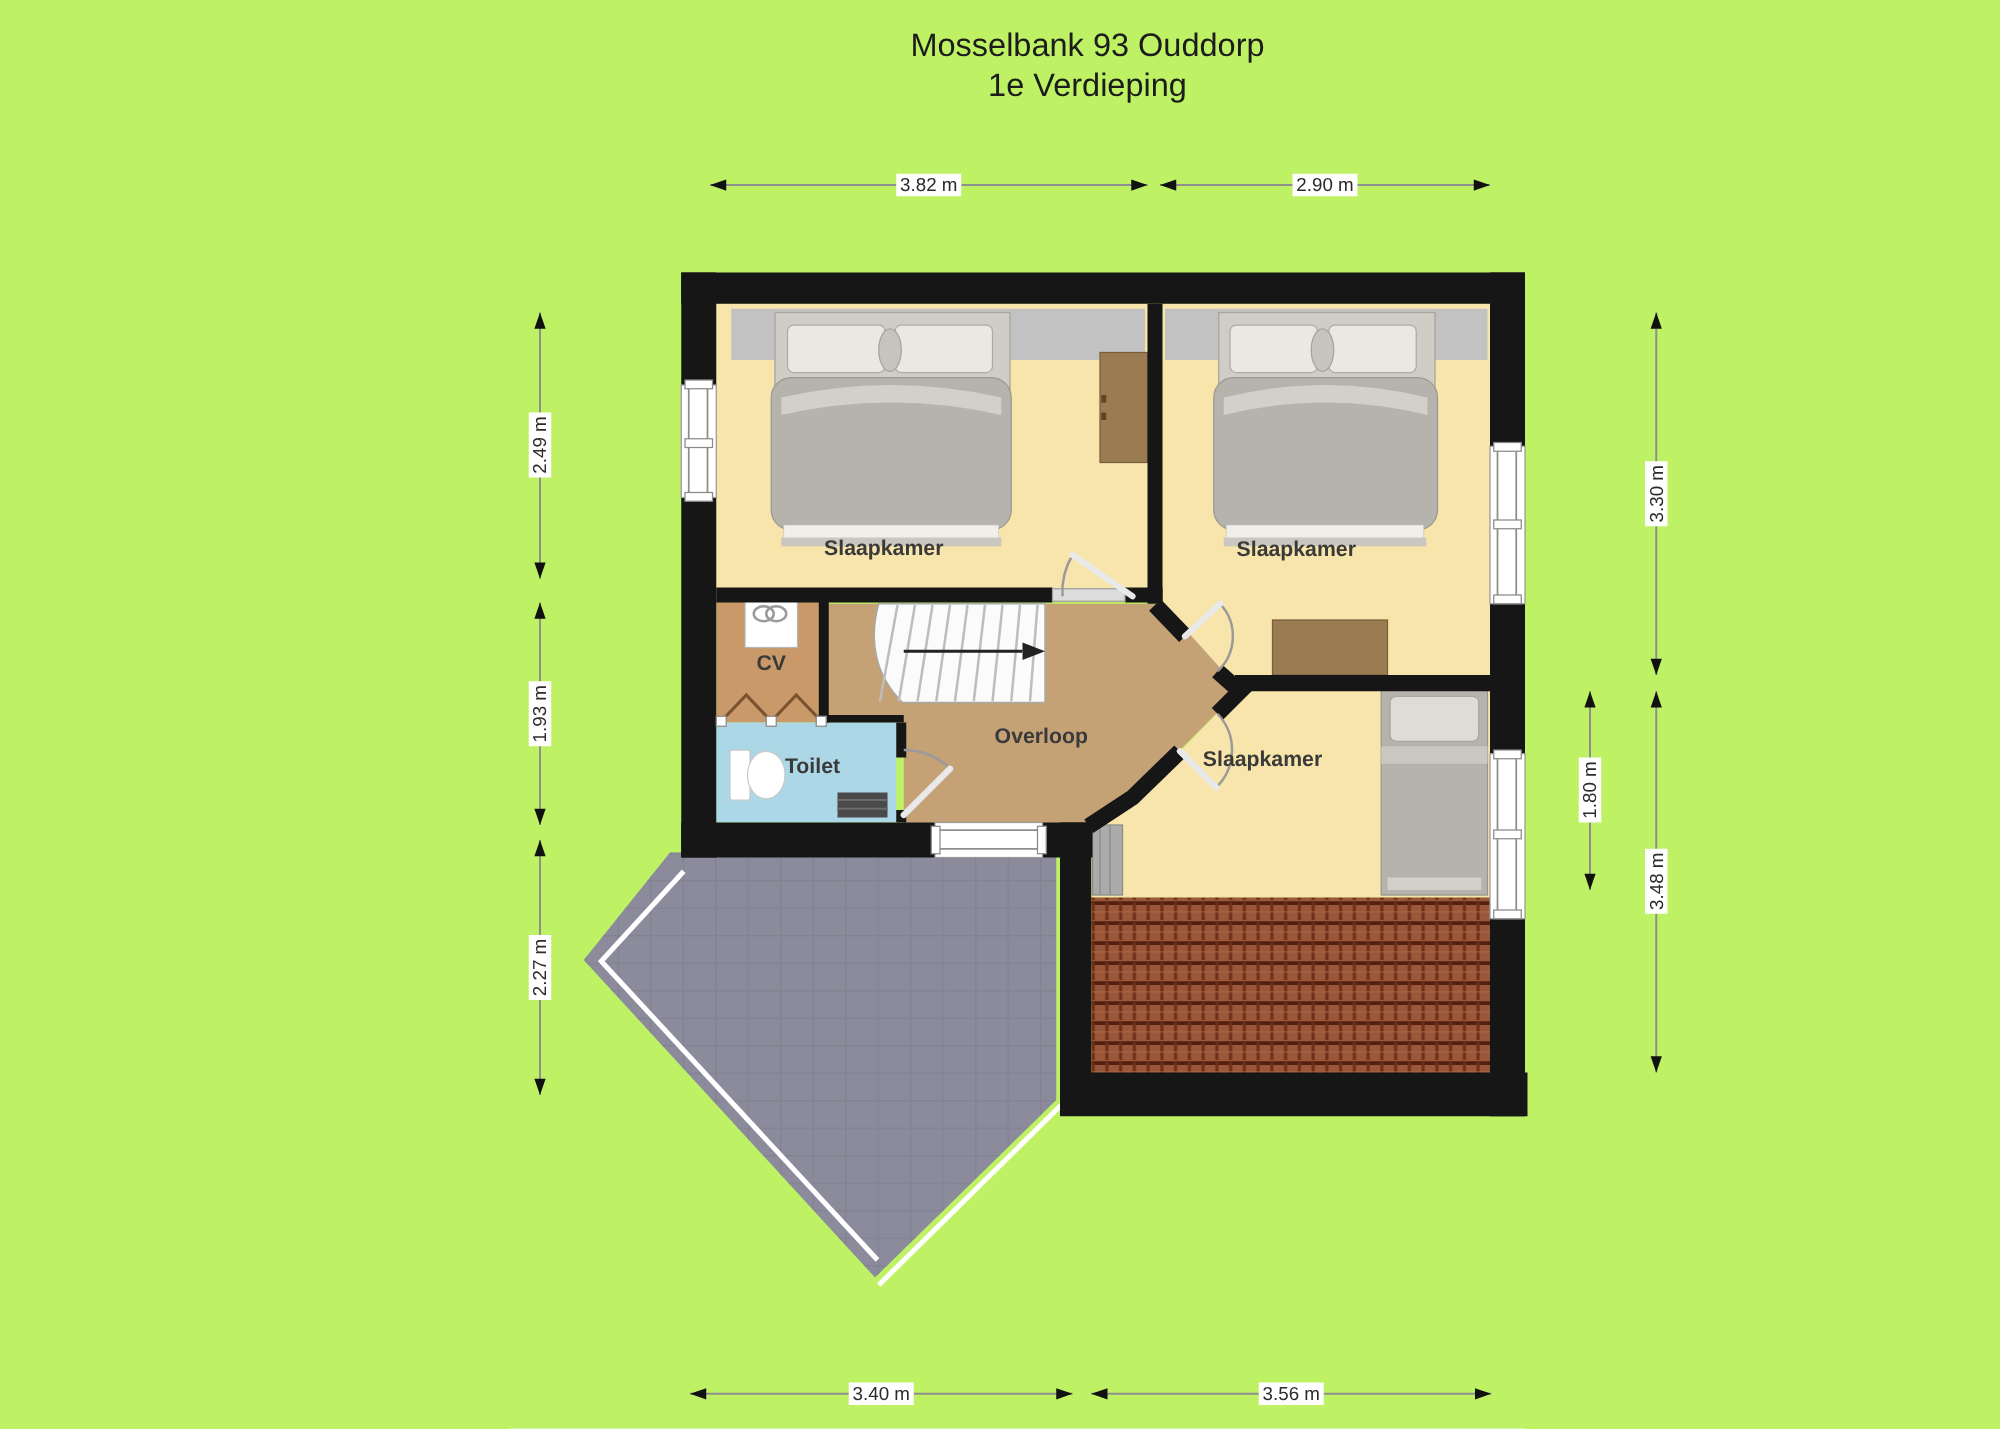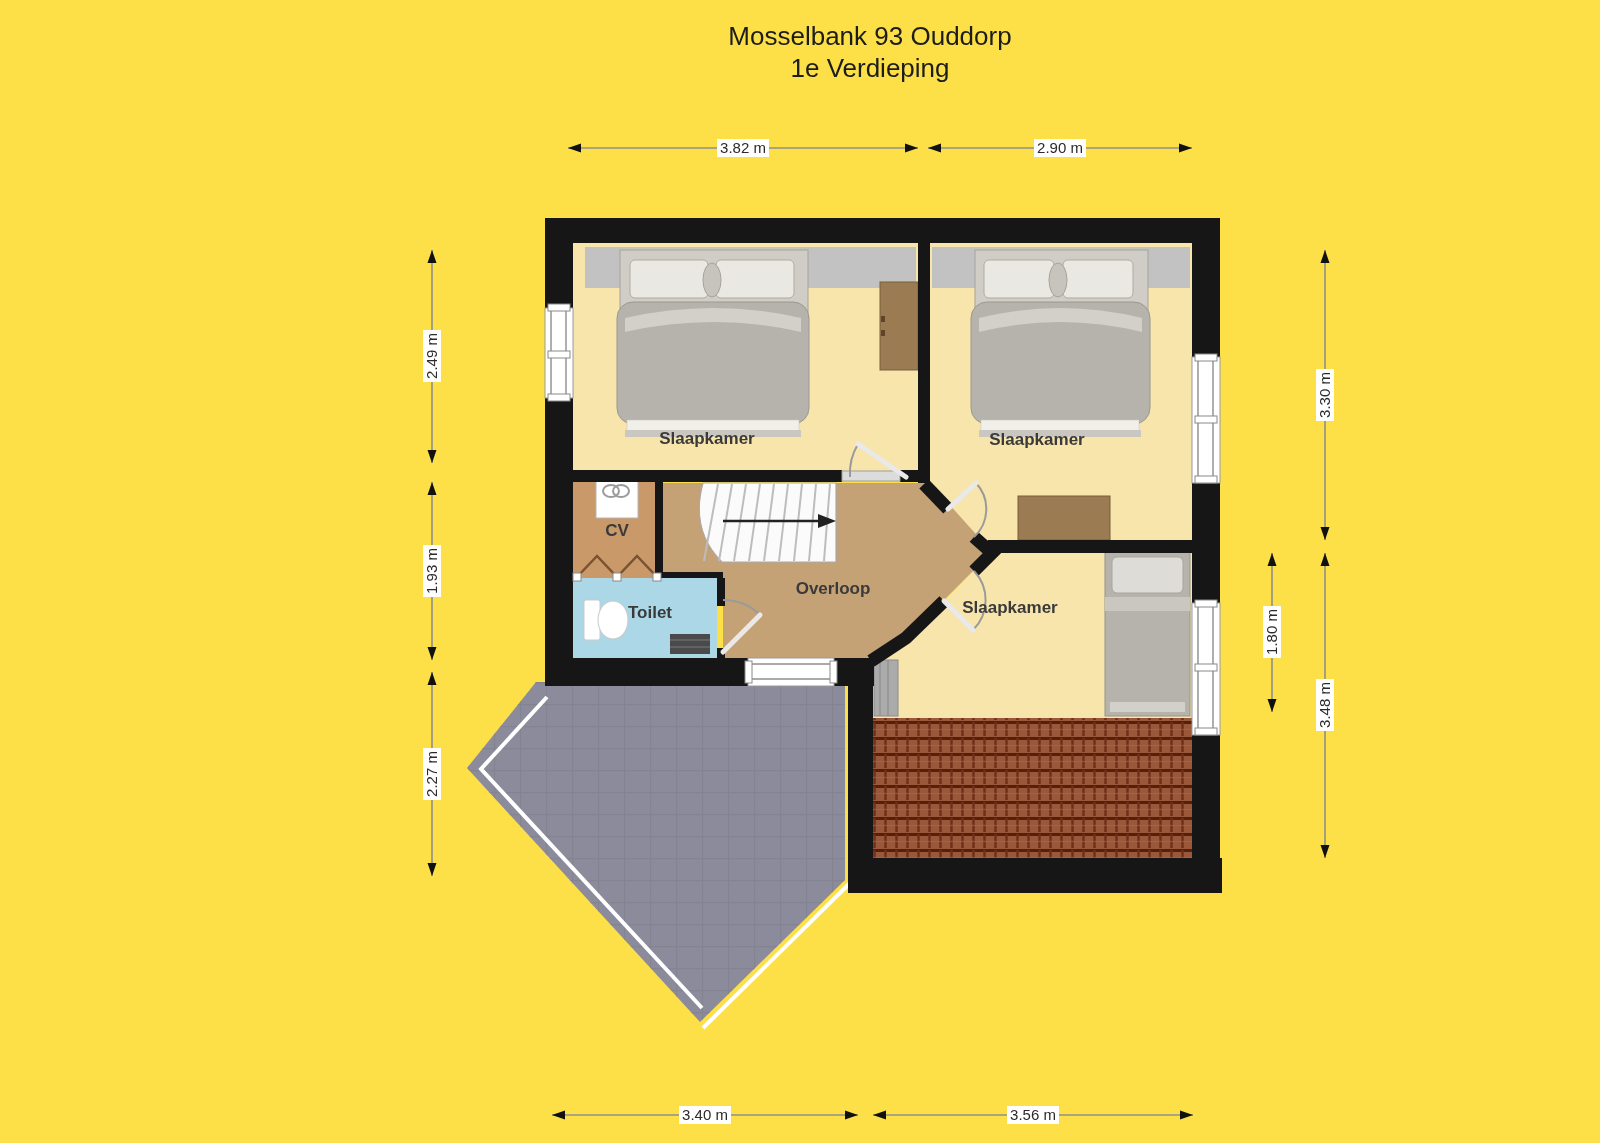--- a/index.html
+++ b/index.html
@@ -1,16 +1,16 @@
 <!DOCTYPE html>
 <html><head>
 <meta charset="utf-8">
 <style>
   html,body{margin:0;padding:0;background:#ffffff;}
-  .page{position:relative;width:1600px;height:1143px;background:#fde047;overflow:hidden;
+  .page{position:relative;width:1600px;height:1143px;background:#bef264;overflow:hidden;
         font-family:"Liberation Sans",sans-serif;}
   svg{display:block;}
   text{font-family:"Liberation Sans",sans-serif;}
   .title-line{font-size:26px;fill:#1c1c1c;}
   .room-label{font-size:17px;font-weight:bold;fill:#3a3a3a;}
   .dim-label{font-size:15px;fill:#2b2b2b;}
   .dim-line{stroke:#8f8f8f;stroke-width:1.6;}
   .dim-head{fill:#111;}
   .chip{fill:#ffffff;}
   .win{fill:#ffffff;stroke:#9a9a9a;stroke-width:1;}

